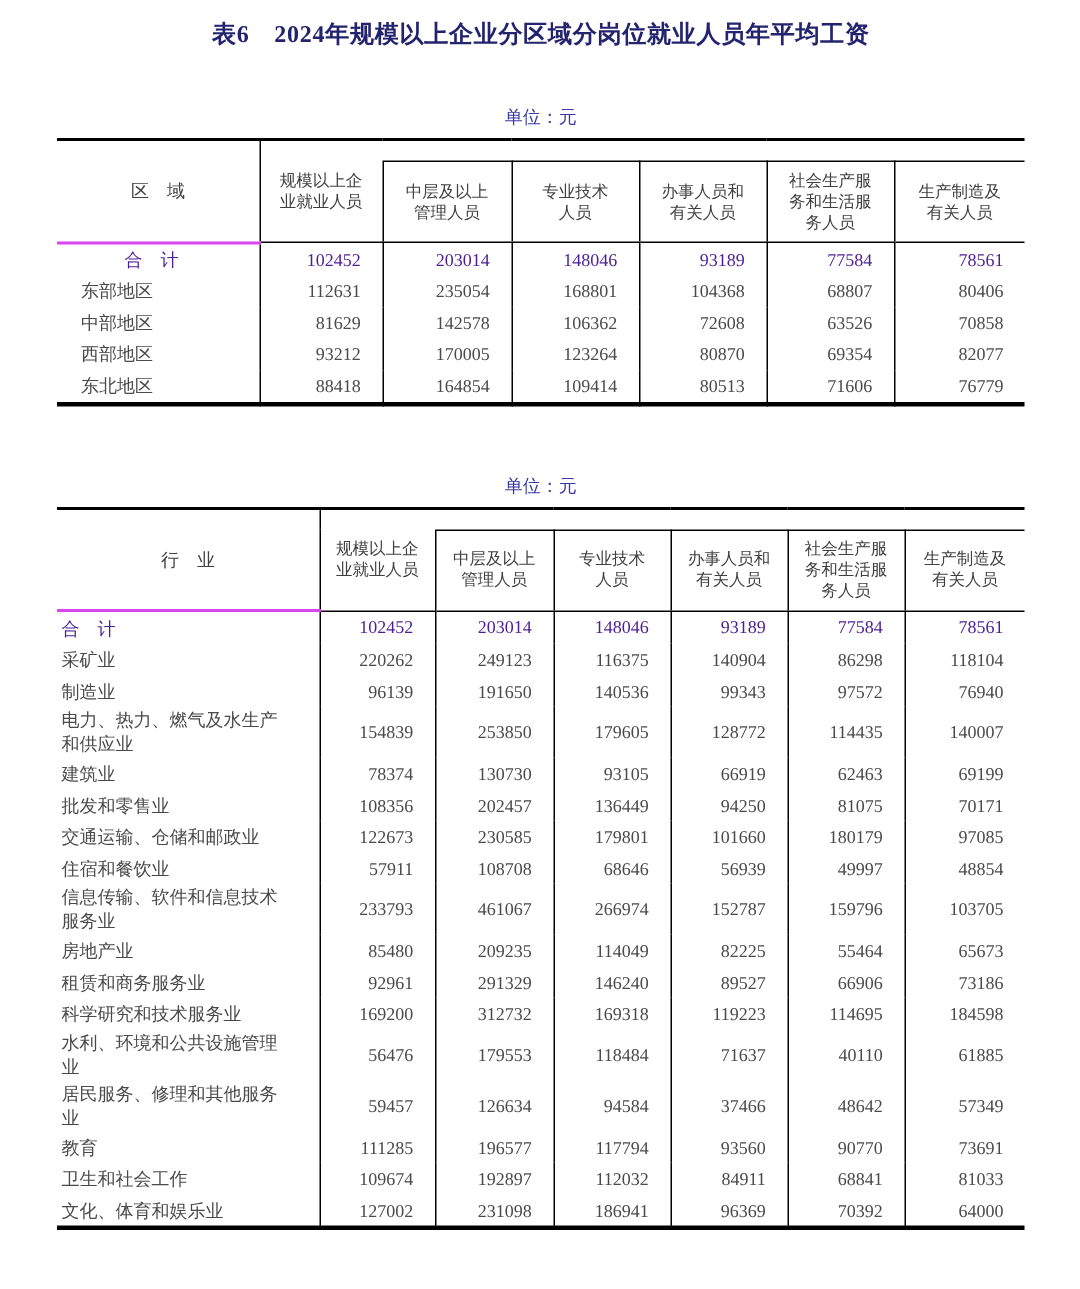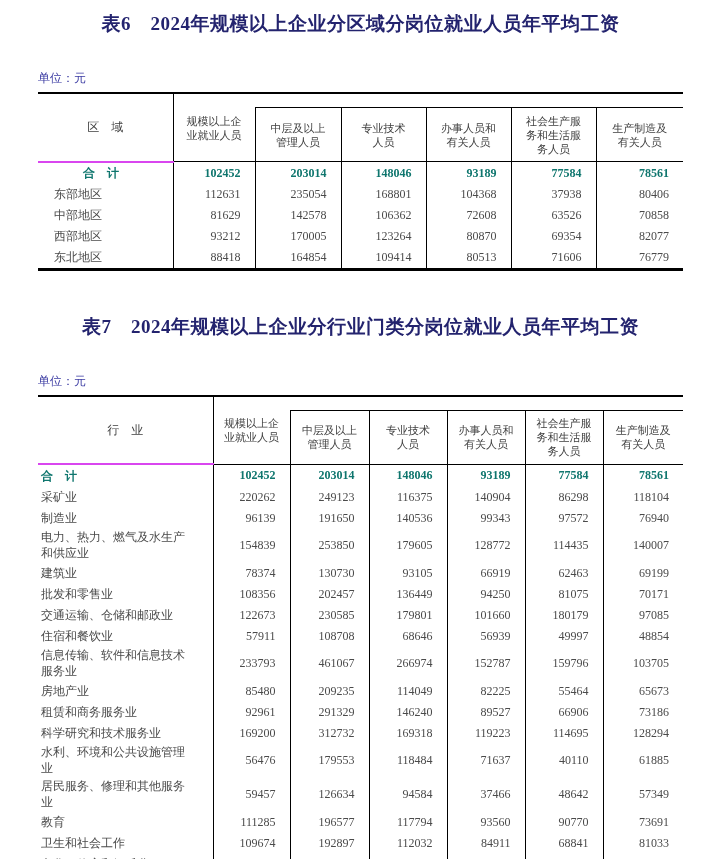--- a/index.html
+++ b/index.html
@@ -2,25 +2,25 @@
 <html><head>
 <meta charset="utf-8">
 <style>
   html,body{margin:0;padding:0;}
   body{
     width:720px;height:859px;background:#ffffff;overflow:hidden;
     font-family:"Liberation Serif","DejaVu Serif",serif;
   }
   .page{padding:14px 0 0 38px;width:682px;}
   .tbl-title{
-    width:645px;text-align:center;font-weight:bold;font-size:19px;
+    width:645px;text-align:center;font-weight:bold;font-size:16px;
     color:#23236e;letter-spacing:0.5px;line-height:19px;margin:0 0 38px 0;
   }
   .unit{
-    display:block;width:645px;text-align:left;font-size:12px;
+    display:block;width:645px;text-align:center;font-size:12px;
     color:#3a3aa2;line-height:15px;margin-bottom:6px;
   }
   table.stat-table{
     border-collapse:collapse;table-layout:fixed;width:645px;
     border-top:2px solid #000;border-bottom:3px solid #000;
     font-size:12px;color:#4a4a4a;
   }
   .stat-table th{
     font-weight:normal;font-size:11px;color:#404040;text-align:center;
     vertical-align:middle;white-space:pre-line;line-height:14px;padding:2px 2px;
@@ -28,21 +28,21 @@
   .stat-table th.label-col{border-right:1px solid #000;border-bottom:2px solid #d946ef;font-size:12px;}
   .stat-table th.first-col{border-bottom:1px solid #000;margin-top:40px;}
   .stat-table th.gap{border-bottom:1px solid #000;height:13px;padding:0;}
   .stat-table tr.hdr2 th{border-left:1px solid #000;border-bottom:1px solid #000;height:49px;}
   .stat-table td{padding:0;line-height:16px;height:19px;vertical-align:middle;}
   .stat-table td.num{text-align:right;padding-right:14px;}
   .stat-table td + td{border-left:1px solid #000;}
   .stat-table td.lbl{white-space:pre-line;text-align:left;padding:1px 0 1px 3px;}
   .t6 td.lbl{padding-left:16px;}
   .t6 tr.bold td.lbl{padding-left:45px;}
-  .stat-table tr.bold{font-weight:bold;color:#0f766e;}
+  .stat-table tr.bold{font-weight:normal;color:#4c1d95;}
   .section2{margin-top:46px;}
 </style>
 </head>
 <body>
 
 <div class="page">
 
   <div class="section1">
     <div class="tbl-title">表6　2024年规模以上企业分区域分岗位就业人员年平均工资</div>
     <span class="unit">单位：元</span>
@@ -86,21 +86,21 @@
             <td class="num">93189</td>
             <td class="num">77584</td>
             <td class="num">78561</td>
           </tr>
           <tr>
             <td class="lbl">东部地区</td>
             <td class="num">112631</td>
             <td class="num">235054</td>
             <td class="num">168801</td>
             <td class="num">104368</td>
-            <td class="num">37938</td>
+            <td class="num">68807</td>
             <td class="num">80406</td>
           </tr>
           <tr>
             <td class="lbl">中部地区</td>
             <td class="num">81629</td>
             <td class="num">142578</td>
             <td class="num">106362</td>
             <td class="num">72608</td>
             <td class="num">63526</td>
             <td class="num">70858</td>
@@ -121,21 +121,20 @@
             <td class="num">109414</td>
             <td class="num">80513</td>
             <td class="num">71606</td>
             <td class="num">76779</td>
           </tr>
         </tbody>
     </table>
   </div>
 
   <div class="section2">
-    <div class="tbl-title">表7　2024年规模以上企业分行业门类分岗位就业人员年平均工资</div>
     <span class="unit">单位：元</span>
     <table class="stat-table t7">
       <colgroup>
         <col style="width:175px">
           <col style="width:77px">
           <col style="width:79px">
         <col style="width:78px">
           <col style="width:78px">
           <col style="width:78px">
           <col style="width:80px">
@@ -263,21 +262,21 @@
             <td class="num">66906</td>
             <td class="num">73186</td>
           </tr>
           <tr>
             <td class="lbl">科学研究和技术服务业</td>
             <td class="num">169200</td>
             <td class="num">312732</td>
             <td class="num">169318</td>
             <td class="num">119223</td>
             <td class="num">114695</td>
-            <td class="num">128294</td>
+            <td class="num">184598</td>
           </tr>
           <tr>
             <td class="lbl">水利、环境和公共设施管理
 业</td>
             <td class="num">56476</td>
             <td class="num">179553</td>
             <td class="num">118484</td>
             <td class="num">71637</td>
             <td class="num">40110</td>
             <td class="num">61885</td>

